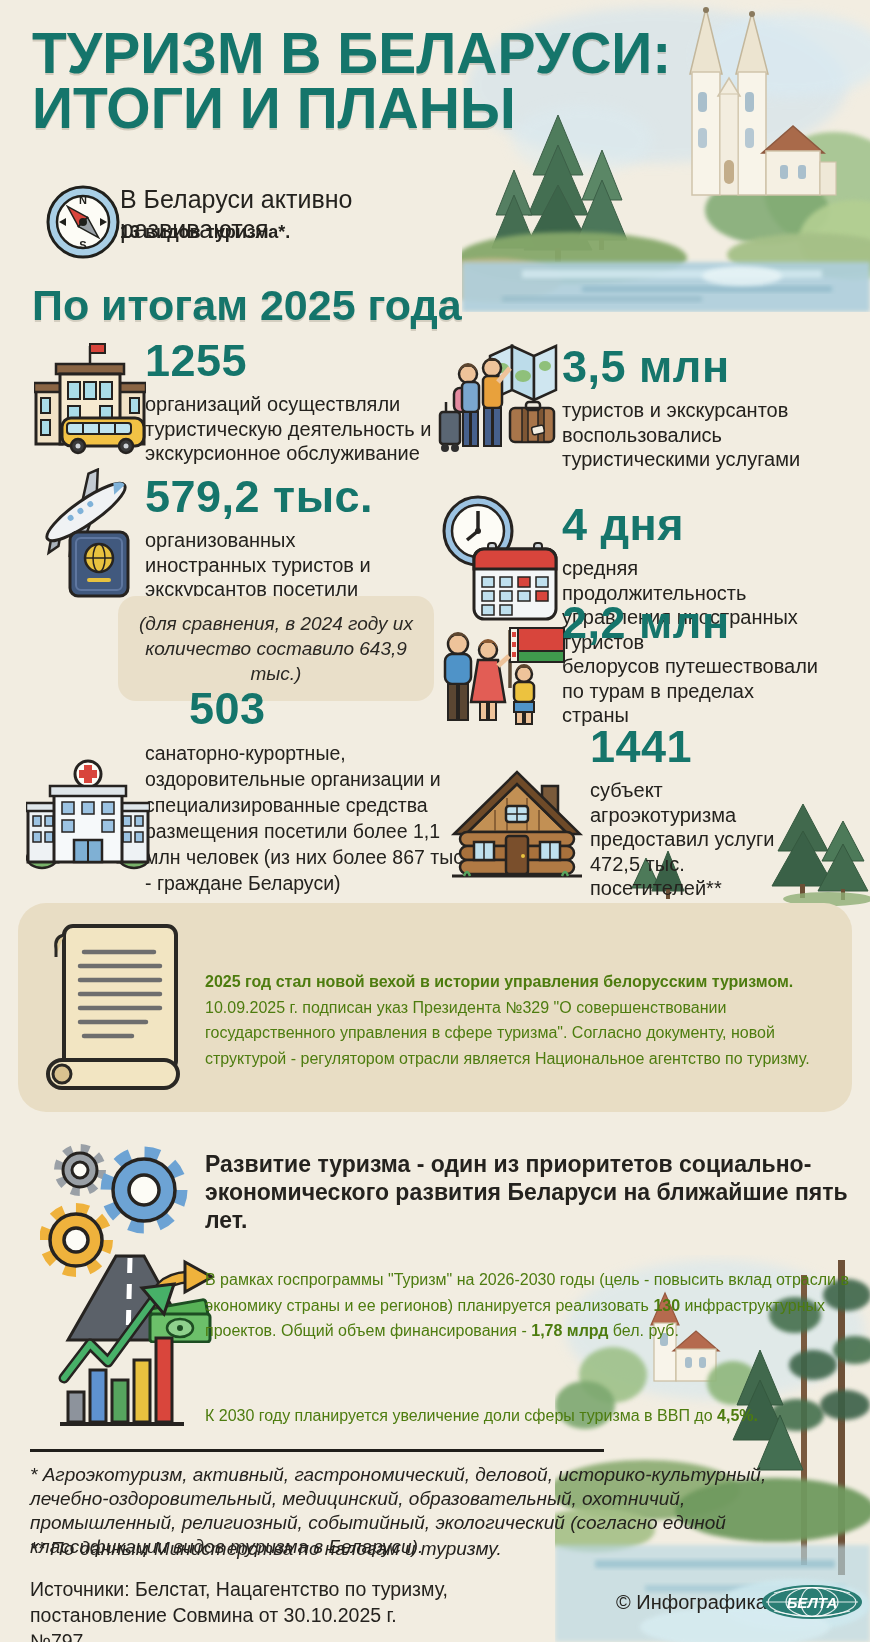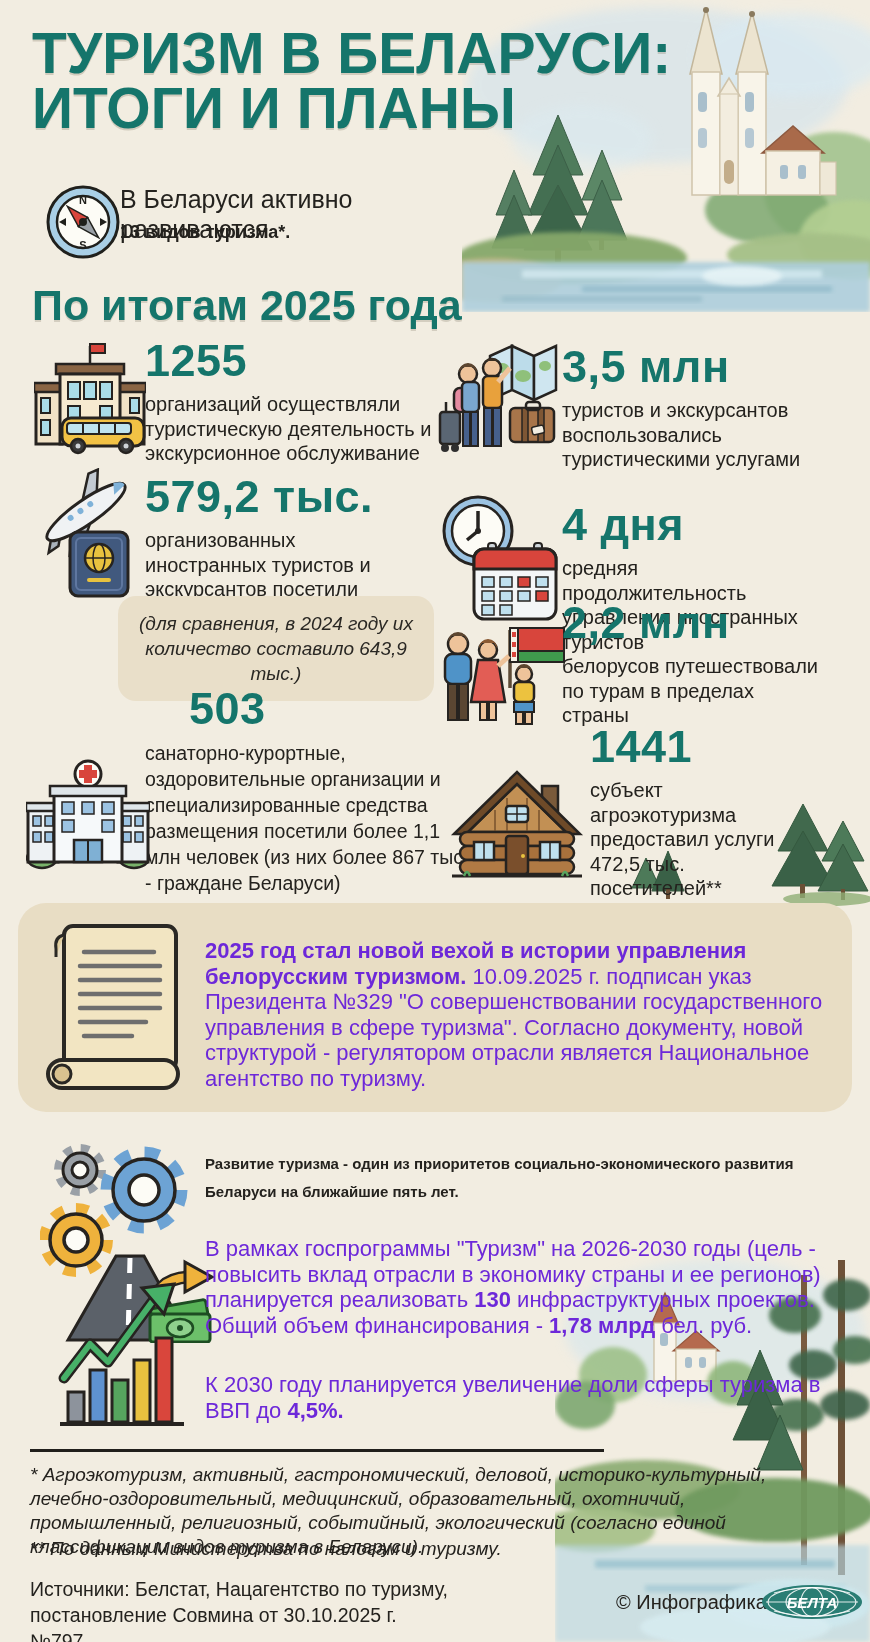--- a/index.html
+++ b/index.html
@@ -19,23 +19,23 @@
     font-size:43px;line-height:46px;font-weight:800;color:#15756b;
     text-shadow:0 2px 0 rgba(125,115,95,.25);
   }
   .st-val{font-size:45px;line-height:50px;font-weight:800;color:#15756b;letter-spacing:.5px;}
   .st-desc{font-size:20px;line-height:24.5px;color:#24221e;}
   .note-box{
     background:#e9dfc9;border-radius:18px;padding:15px 16px;
     font-size:19px;line-height:25px;font-style:italic;text-align:center;color:#2a2824;
   }
   .decree-box{background:#e8ddc4;border-radius:28px;}
-  .body-text{font-size:22px;line-height:25.5px;color:#6d28d9;}
+  .body-text{font-size:16px;line-height:25.5px;color:#4d7c0f;margin-top:31px;}
   .body-text b{font-weight:700;}
-  .lead-bold{font-size:15px;line-height:28px;font-weight:700;color:#24221e;}
+  .lead-bold{font-size:23px;line-height:28px;font-weight:700;color:#24221e;}
   .hr-line{background:#211f1b;height:3px;}
   .footnote{font-size:19px;line-height:24px;font-style:italic;color:#24221e;}
   .sources{font-size:19.5px;line-height:26px;color:#24221e;white-space:pre-line;}
   .copyright{font-size:20px;color:#24221e;}
   svg{display:block;}
 </style>
 </head>
 <body>
 
 <div id="canvas">

